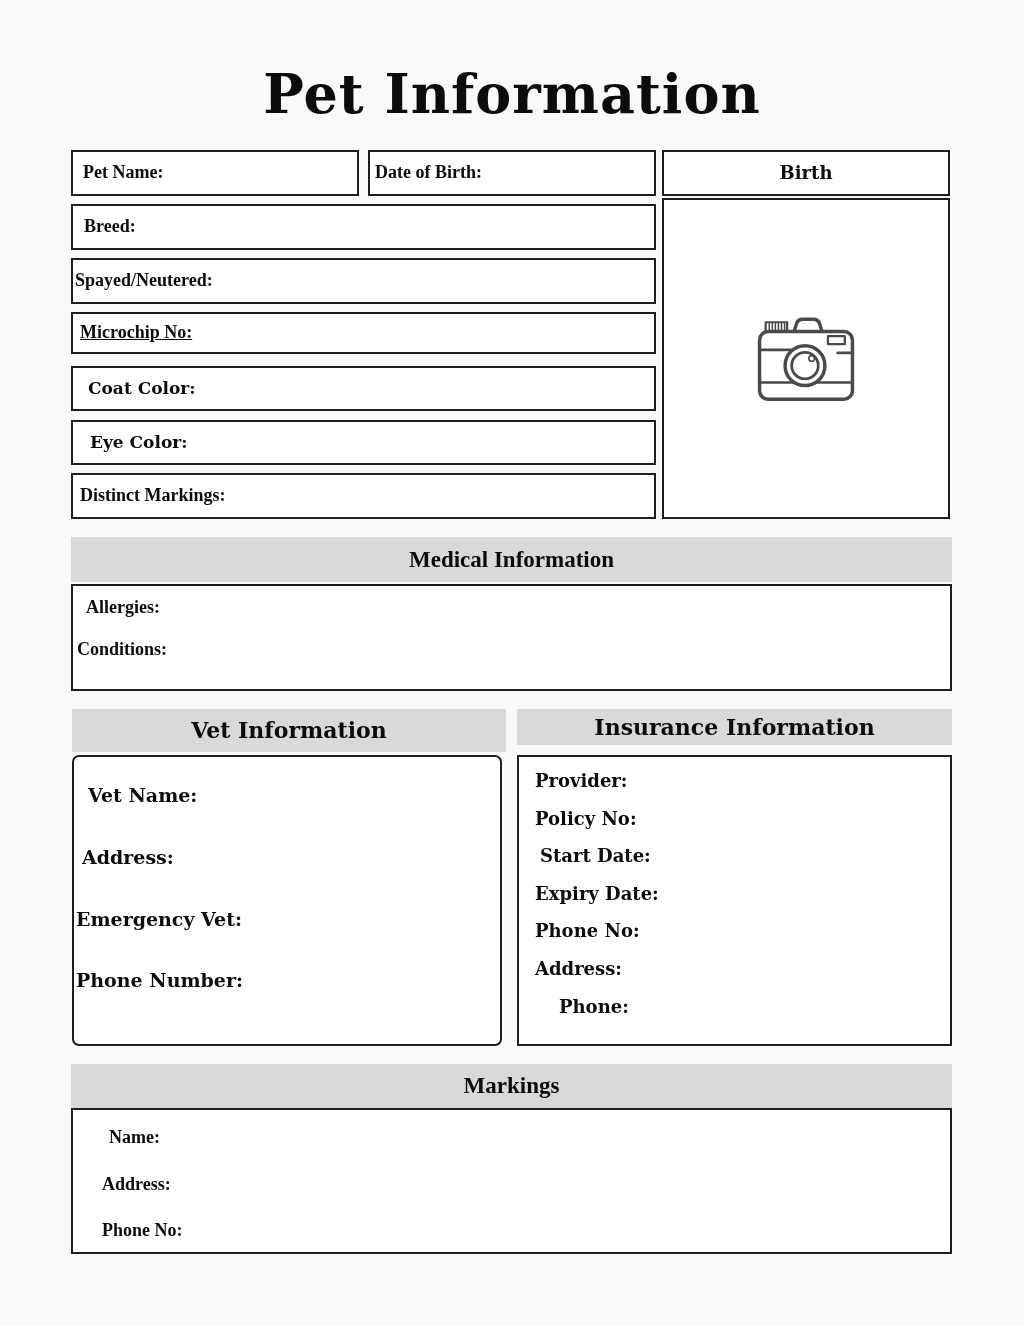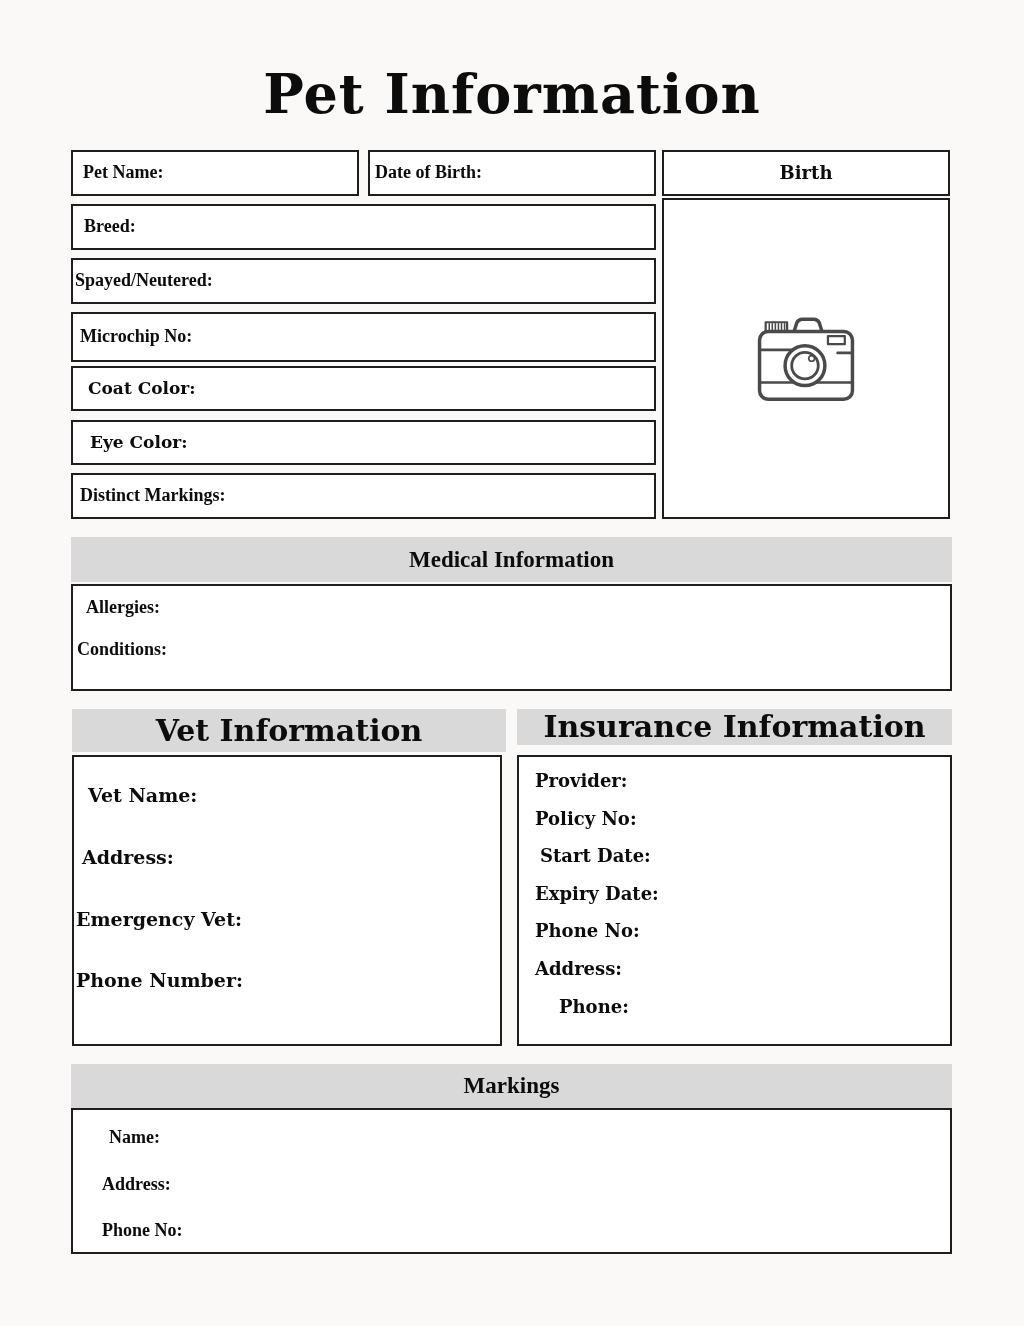--- a/index.html
+++ b/index.html
@@ -19,27 +19,27 @@
     border:2px solid #1e1e1e; display:flex; align-items:center;
   }
   .hdr {
     position:absolute; background:#d9d9d9;
     display:flex; align-items:center; justify-content:center;
   }
   .lbl { font-weight:700; line-height:1.2; white-space:nowrap; }
   .cond { font-family:"Liberation Serif", serif; font-size:18px; }
   .wide { font-family:"DejaVu Serif", serif; font-size:17px; }
   .hdr .cond { font-size:23px; }
-  .hdr .wide { font-size:30px; }
+  .hdr .wide { font-size:22px; }
   .center { justify-content:center; }
   .col { flex-direction:column; align-items:flex-start; justify-content:flex-start; }
   
   .med-col   { padding-top:11px;  row-gap:20px; }
   .med-col .lbl { font-size:18px; }
-  .vet-col   { padding-top:27px; row-gap:39px; }
+  .vet-col   { padding-top:27px; row-gap:39px;border-radius:7px; }
   .vet-col .lbl { font-size:19px; }
   .ins-col   { padding-top:13px; row-gap:16px; }
   .ins-col .lbl { font-size:18px; }
   .groom-col { padding-top:17px; row-gap:25px; }
   .groom-col .lbl { font-size:18px; }
   .photo-box { justify-content:center; }
   .cam { display:block; }
 </style>
 </head>
 <body>
@@ -57,21 +57,21 @@
   <div class="box center" style="left:662px; top:150px; width:288px; height:46px;">
     <span class="lbl wide" style="font-size:18px;">Birth</span>
   </div>
 
   <div class="box" style="left:71px; top:204px; width:585px; height:46px;">
     <span class="lbl cond" style="padding-left:11px;">Breed:</span>
   </div>
   <div class="box" style="left:71px; top:258px; width:585px; height:46px;">
     <span class="lbl cond" style="padding-left:2px;">Spayed/Neutered:</span>
   </div>
-  <div class="box" style="left:71px; top:312px; width:585px; height:50px;">
+  <div class="box" style="left:71px; top:312px; width:585px; height:42px;text-decoration:underline;">
     <span class="lbl cond" style="padding-left:7px;">Microchip No:</span>
   </div>
   <div class="box" style="left:71px; top:366px; width:585px; height:45px;">
     <span class="lbl wide" style="padding-left:15px;">Coat Color:</span>
   </div>
   <div class="box" style="left:71px; top:420px; width:585px; height:45px;">
     <span class="lbl wide" style="padding-left:17px;">Eye Color:</span>
   </div>
   <div class="box" style="left:71px; top:473px; width:585px; height:46px;">
     <span class="lbl cond" style="padding-left:7px;">Distinct Markings:</span>

